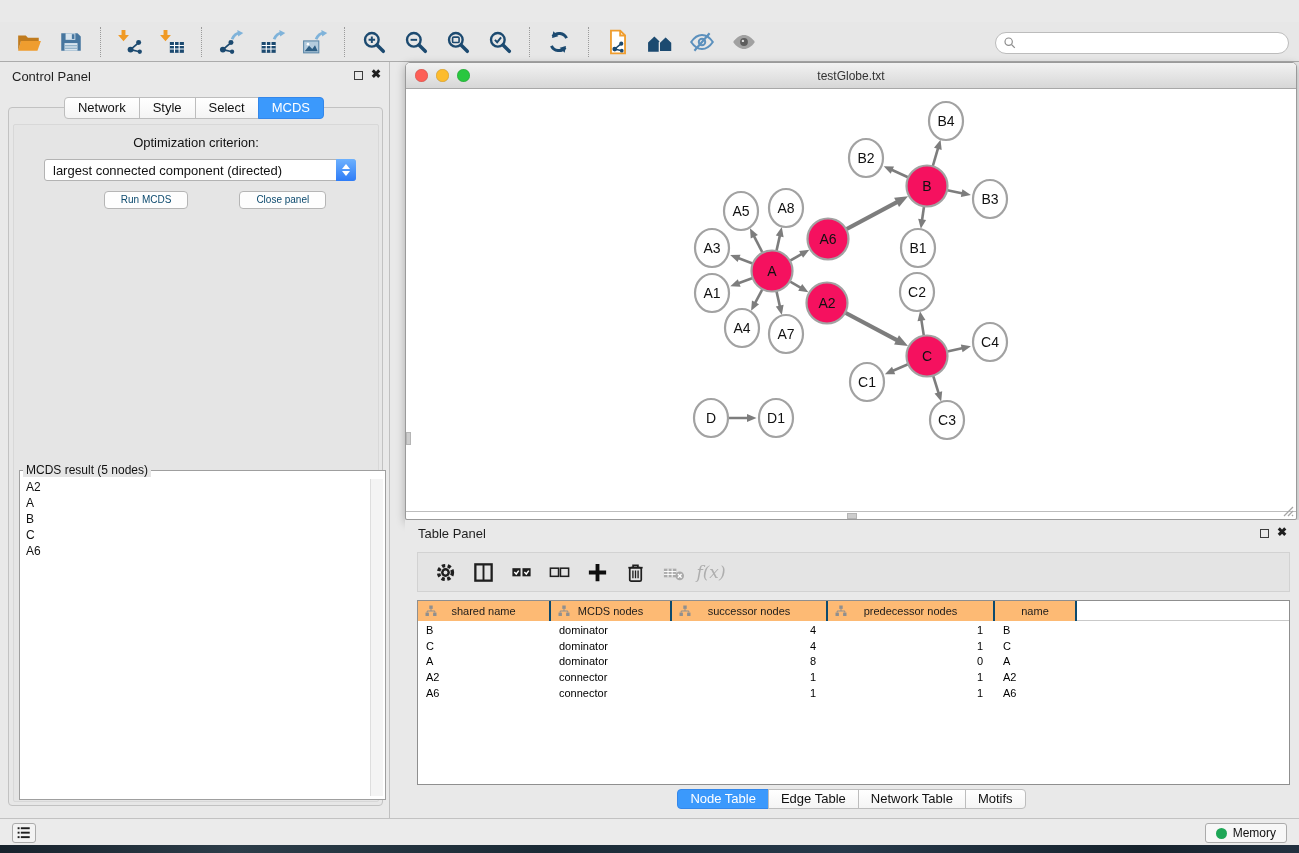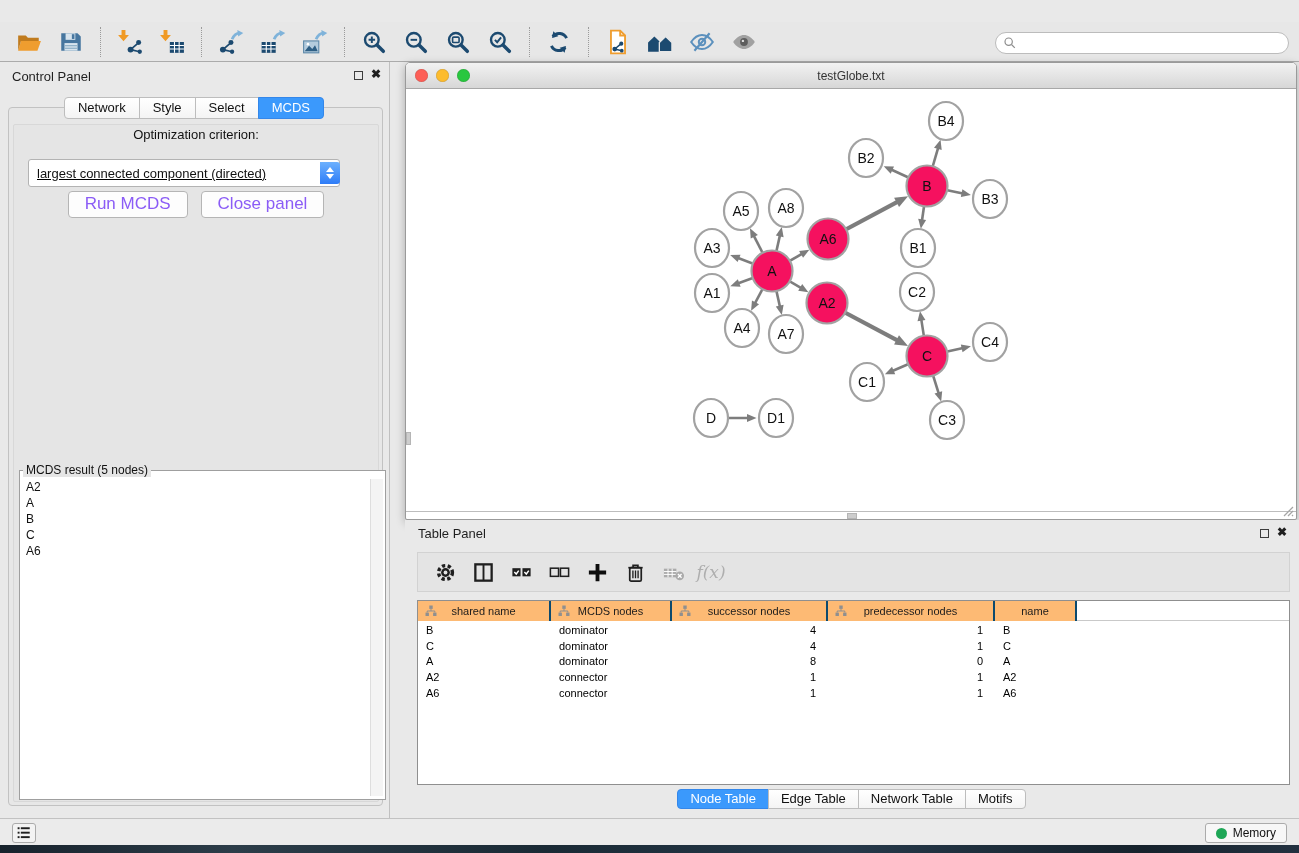--- a/index.html
+++ b/index.html
@@ -41,31 +41,31 @@
   .cp-tabs { position:absolute; left:0; top:35px; width:100%; display:flex; justify-content:center; z-index:3; }
   .tab { font-size:13px; color:#111; background:linear-gradient(#ffffff,#f4f4f4);
     border:1px solid #bdbdbd; padding:2px 13px 3px; margin-left:-1px; cursor:default; }
   .tab:first-child { border-radius:4px 0 0 4px; }
   .tab:last-child { border-radius:0 4px 4px 0; }
   .tab.active { background:#3b99fc; border-color:#3487ea; color:#fff; }
   .cp-outer { position:absolute; left:8px; top:45px; width:375px; height:699px;
     border:1px solid #c2c2c2; border-radius:4px; background:#e7e7e7; }
   .cp-inner { position:absolute; left:4px; top:16px; width:366px; height:678px;
     background:#e5e5e5; border:1px solid #d8d8d8; border-radius:2px; }
-  .opt-label { position:absolute; left:0; top:2px; width:100%; text-align:center; font-size:13px; color:#111; }
-  .dropdown { position:absolute; left:14px; top:34px; width:312px; height:28px; background:#fff;
-    border:1px solid #b3b3b3; border-radius:3px; display:flex; align-items:center; cursor:default;text-decoration:underline; }
+  .opt-label { position:absolute; left:0; top:10px; width:100%; text-align:center; font-size:13px; color:#111; }
+  .dropdown { position:absolute; left:30px; top:34px; width:312px; height:22px; background:#fff;
+    border:1px solid #b3b3b3; border-radius:3px; display:flex; align-items:center; cursor:default; }
   .dropdown .val { flex:1; font-size:13px; color:#111; padding-left:8px; white-space:nowrap; }
   .stepper { width:20px; height:22px; margin:-1px -1px -1px 0; border-radius:0 3px 3px 0;
     background:linear-gradient(#6db1fe,#2e7cf7); display:flex; flex-direction:column; align-items:center; justify-content:center; gap:2px; }
   .stepper .up { width:0; height:0; border-left:4px solid transparent; border-right:4px solid transparent; border-bottom:5px solid #fff; }
   .stepper .dn { width:0; height:0; border-left:4px solid transparent; border-right:4px solid transparent; border-top:5px solid #fff; }
   .btn-row { position:absolute; left:0; top:66px; width:100%; display:flex; justify-content:center; gap:13px; }
-  .push-btn { font-size:17px; color:#8b5cf6; background:#fdfdfd; border:1px solid #b5b5b5; border-radius:4px;
-    padding:2px 16px 3px; cursor:default; }
+  .push-btn { font-size:10px; color:#0c4a6e; background:#fdfdfd; border:1px solid #b5b5b5; border-radius:4px;
+    padding:2px 16px 3px; cursor:default;margin-left:38px; }
   .mcds-box { position:absolute; left:5px; top:338px; width:367px; height:337px;
     border:1px solid #9f9f9f; background:#fff; }
   .mcds-box legend { font-size:12px; color:#111; margin-left:3px; padding:0 3px; background:#e5e5e5; }
   .mcds-list { list-style:none; padding:2px 0 0 6px; }
   .mcds-list li { font-size:12px; line-height:16px; color:#111; }
   .mcds-scroll { position:absolute; right:2px; top:2px; bottom:3px; width:13px;
     background:#f4f4f4; border-left:1px solid #dedede; }
 
   
   .network-window { position:absolute; left:405px; top:62px; width:892px; height:458px;

